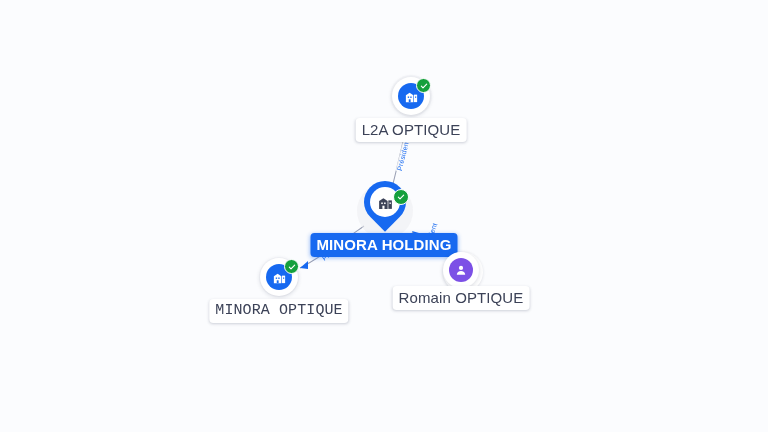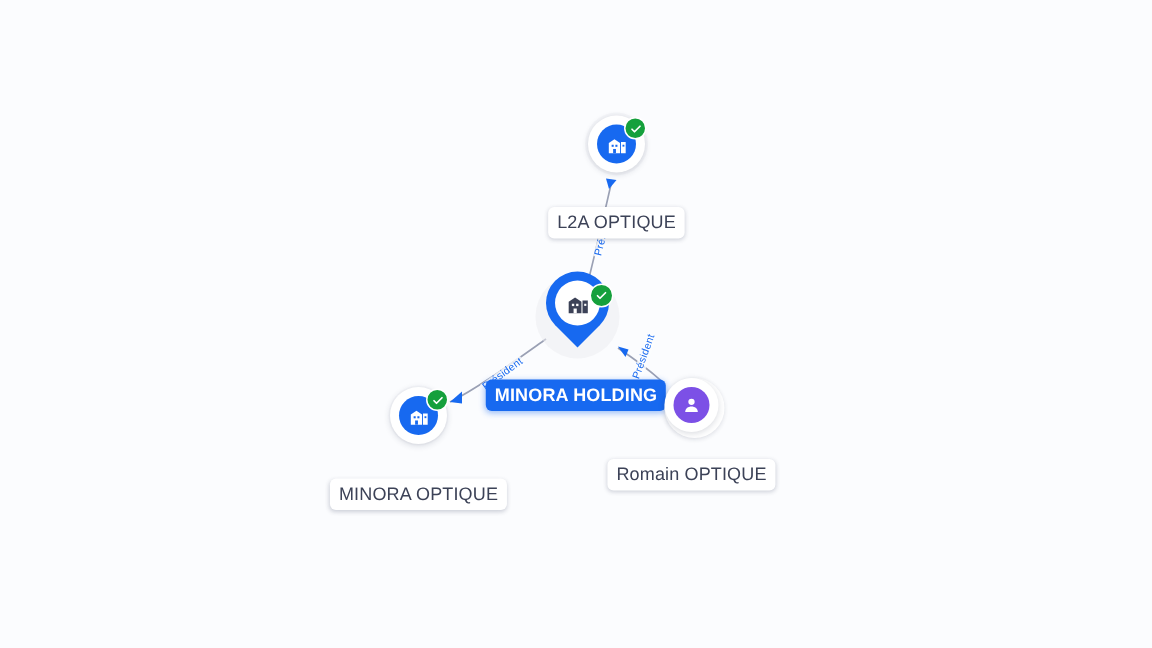--- a/index.html
+++ b/index.html
@@ -60,27 +60,26 @@
     align-items: center;
     justify-content: center;
     color: #fff;
   }
   .node-label {
     position: absolute;
     white-space: nowrap;
     background: #ffffff;
     color: #3c4257;
     border-radius: 4px;
-    font-size: 12px;
+    font-size: 15px;
     line-height: 1;
     padding: 4px 6px 5px 6px;
     box-shadow: 0 1px 3px rgba(40,50,80,.22);
     transform: translateX(-50%);
     letter-spacing: .1px;
-    margin-top: 20px;
   }
   .node-label.selected {
     background: #1769f0;
     color: #ffffff;
     font-weight: bold;
     box-shadow: 0 1px 4px rgba(23,105,240,.45);
   }
   
   .pin-wrap {
     position: absolute;
@@ -204,21 +203,21 @@
           <rect x="7.6" y="16.5" width="3" height="4.5" fill="#1769f0"></rect>
           <rect x="17.6" y="12" width="2" height="2" fill="#1769f0"></rect>
         </svg>
       </div>
     </div>
     <div class="badge-check" style="left:5px; top:-18px; width:13px; height:13px;">
       <svg width="8" height="8" viewBox="0 0 24 24">
         <path d="M4 12.5l5 5L20 6.5" fill="none" stroke="#ffffff" stroke-width="3.4" stroke-linecap="round" stroke-linejoin="round"></path>
       </svg>
     </div>
-    <div class="node-label" style="left:0px; top:22px;">MINORA OPTIQUE</div>
+    <div class="node-label" style="left:0px; top:22px;font-family:Liberation Mono, monospace;">MINORA OPTIQUE</div>
   </div>
 
   <div class="node" style="left:461px; top:270px;">
     <div class="node-halo" style="left:-18px; top:-18px; width:40px; height:40px; background:#ffffff; opacity:1; box-shadow:0 1px 3px rgba(40,50,80,.14);"></div>
     <div class="node-disc" style="left:-18px; top:-18px; width:36px; height:36px;">
       <div class="inner-circle" style="width:24px; height:24px; background:#7c50e6;">
         <svg width="14" height="14" viewBox="0 0 24 24">
           <circle cx="12" cy="8.4" r="3.6" fill="#ffffff"></circle>
           <path d="M4.8 20c0-4 3.2-6.4 7.2-6.4s7.2 2.4 7.2 6.4z" fill="#ffffff"></path>
         </svg>

